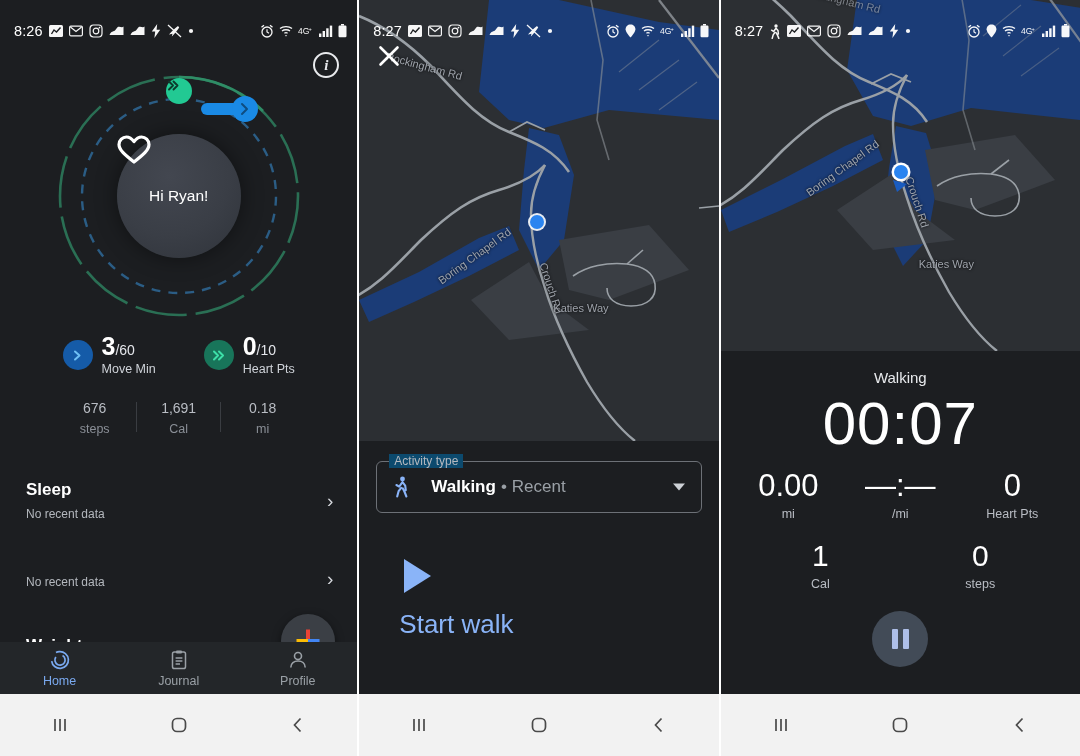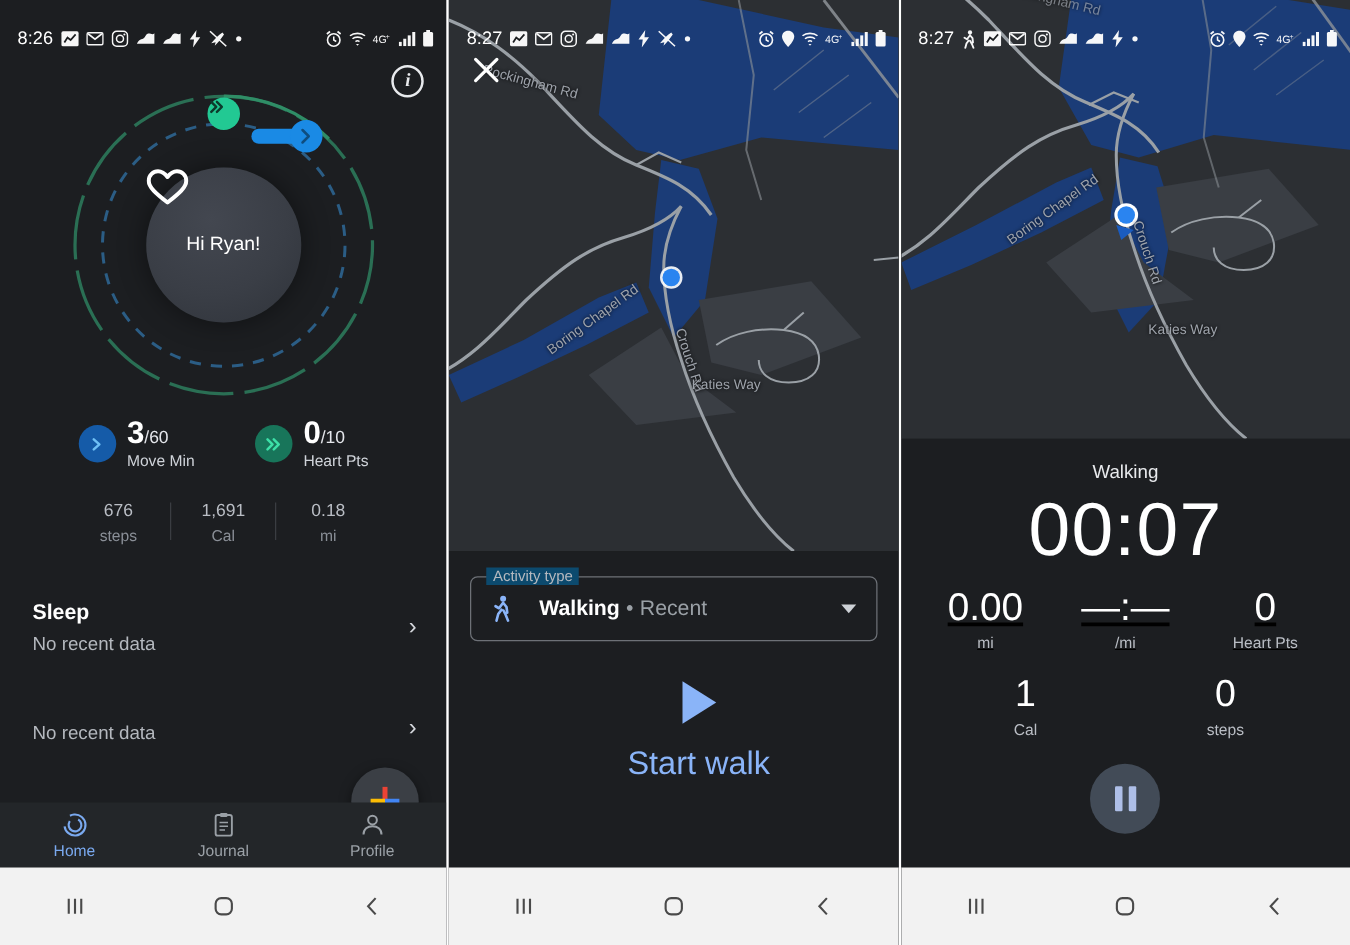--- a/index.html
+++ b/index.html
@@ -65,21 +65,21 @@
   .metrics { position:absolute; top:400px; left:0; right:0; display:flex;
     justify-content:center; align-items:flex-start; }
   .metric { width:83px; text-align:center; }
   .metric .mv { color:#b9bdc4; font-size:14px; }
   .metric .ml { color:#8a8f97; font-size:12.5px; margin-top:6px; }
   .mdiv { width:1px; height:30px; background:#3a3d42; margin-top:2px; }
 
   .cards { position:absolute; top:466px; left:0; right:0; bottom:62px; }
   .card-row { position:relative; padding:14px 22px 14px 26px; }
   .card-title { color:#ffffff; font-size:17px; font-weight:700; }
-  .card-sub { color:#b4b8be; font-size:15px; margin-top:7px; }
+  .card-sub { color:#b4b8be; font-size:12px; margin-top:7px; }
   .chev { position:absolute; right:24px; top:50%; transform:translateY(-50%);
     color:#d4d7dc; font-size:19px; }
 
   .fab { position:absolute; right:22px; bottom:88px; width:54px; height:54px;
     border-radius:50%; background:#3b3f45; display:flex; align-items:center;
     justify-content:center; box-shadow:0 3px 9px rgba(0,0,0,.5); z-index:12; }
 
   .bottomnav { position:absolute; left:0; right:0; bottom:62px; height:52px;
     background:#232629; display:flex; align-items:center; z-index:15; }
   .navitem { flex:1; display:flex; flex-direction:column; align-items:center; gap:3px; }
@@ -100,31 +100,31 @@
     border:1px solid #6d7177; border-radius:6px; display:flex; align-items:center;
     padding:0 14px; }
   .actlegend { position:absolute; top:-8px; left:12px; background:#0c4a6e;
     padding:0 5px; color:#b5b9bf; font-size:12px; }
   .act-txt { margin-left:20px; font-size:17px; }
   .act-strong { color:#ffffff; font-weight:700; }
   .act-dim { color:#9aa0a6; }
   .caret { position:absolute; right:16px; top:50%; transform:translateY(-50%);
     width:0; height:0; border-left:6px solid transparent; border-right:6px solid transparent;
     border-top:7px solid #cdd1d6; }
-  .startwrap { position:absolute; left:0; right:0; top:102px; display:flex;
-    flex-direction:column; align-items:center; gap:14px;padding-left:40px; }
+  .startwrap { position:absolute; left:0; right:0; top:116px; display:flex;
+    flex-direction:column; align-items:flex-start; gap:14px;padding-left:40px; }
   .start-label { color:#8ab4f8; font-size:26px; }
 
   
   .sheet3 { position:absolute; left:0; right:0; bottom:62px; top:351px; background:#1c1e21; }
   .t-act { text-align:center; color:#e8eaed; font-size:15px; margin-top:18px; }
   .t-time { text-align:center; color:#ffffff; font-size:60px; font-weight:300;
     letter-spacing:1px; margin-top:6px; line-height:1.05; }
   .t-row { display:flex; justify-content:center; margin-top:14px; }
-  .t-cell { width:112px; text-align:center;text-decoration:underline; }
+  .t-cell { width:112px; text-align:center; }
   .t-cell .tv { color:#ffffff; font-size:31px; font-weight:300; line-height:1.1; }
   .t-cell .tl { color:#b9bdc4; font-size:12.5px; margin-top:4px; }
   .t-row2 { display:flex; justify-content:center; margin-top:18px; }
   .t-cell2 { width:160px; text-align:center; }
   .t-cell2 .tv { color:#ffffff; font-size:30px; font-weight:300; line-height:1.1; }
   .t-cell2 .tl { color:#b9bdc4; font-size:12.5px; margin-top:5px; }
   .pausewrap { display:flex; justify-content:center; margin-top:20px; }
   .pausebtn { width:56px; height:56px; border-radius:50%; background:#424b57;
     display:flex; align-items:center; justify-content:center; gap:5px; }
   .pbar { width:6px; height:20px; background:#aebfe8; border-radius:1px; }

